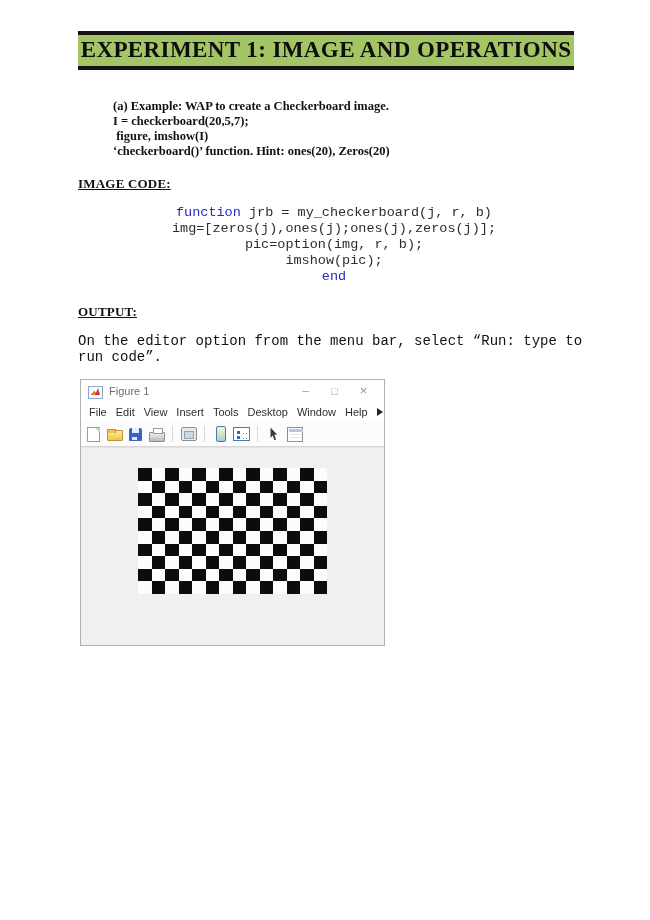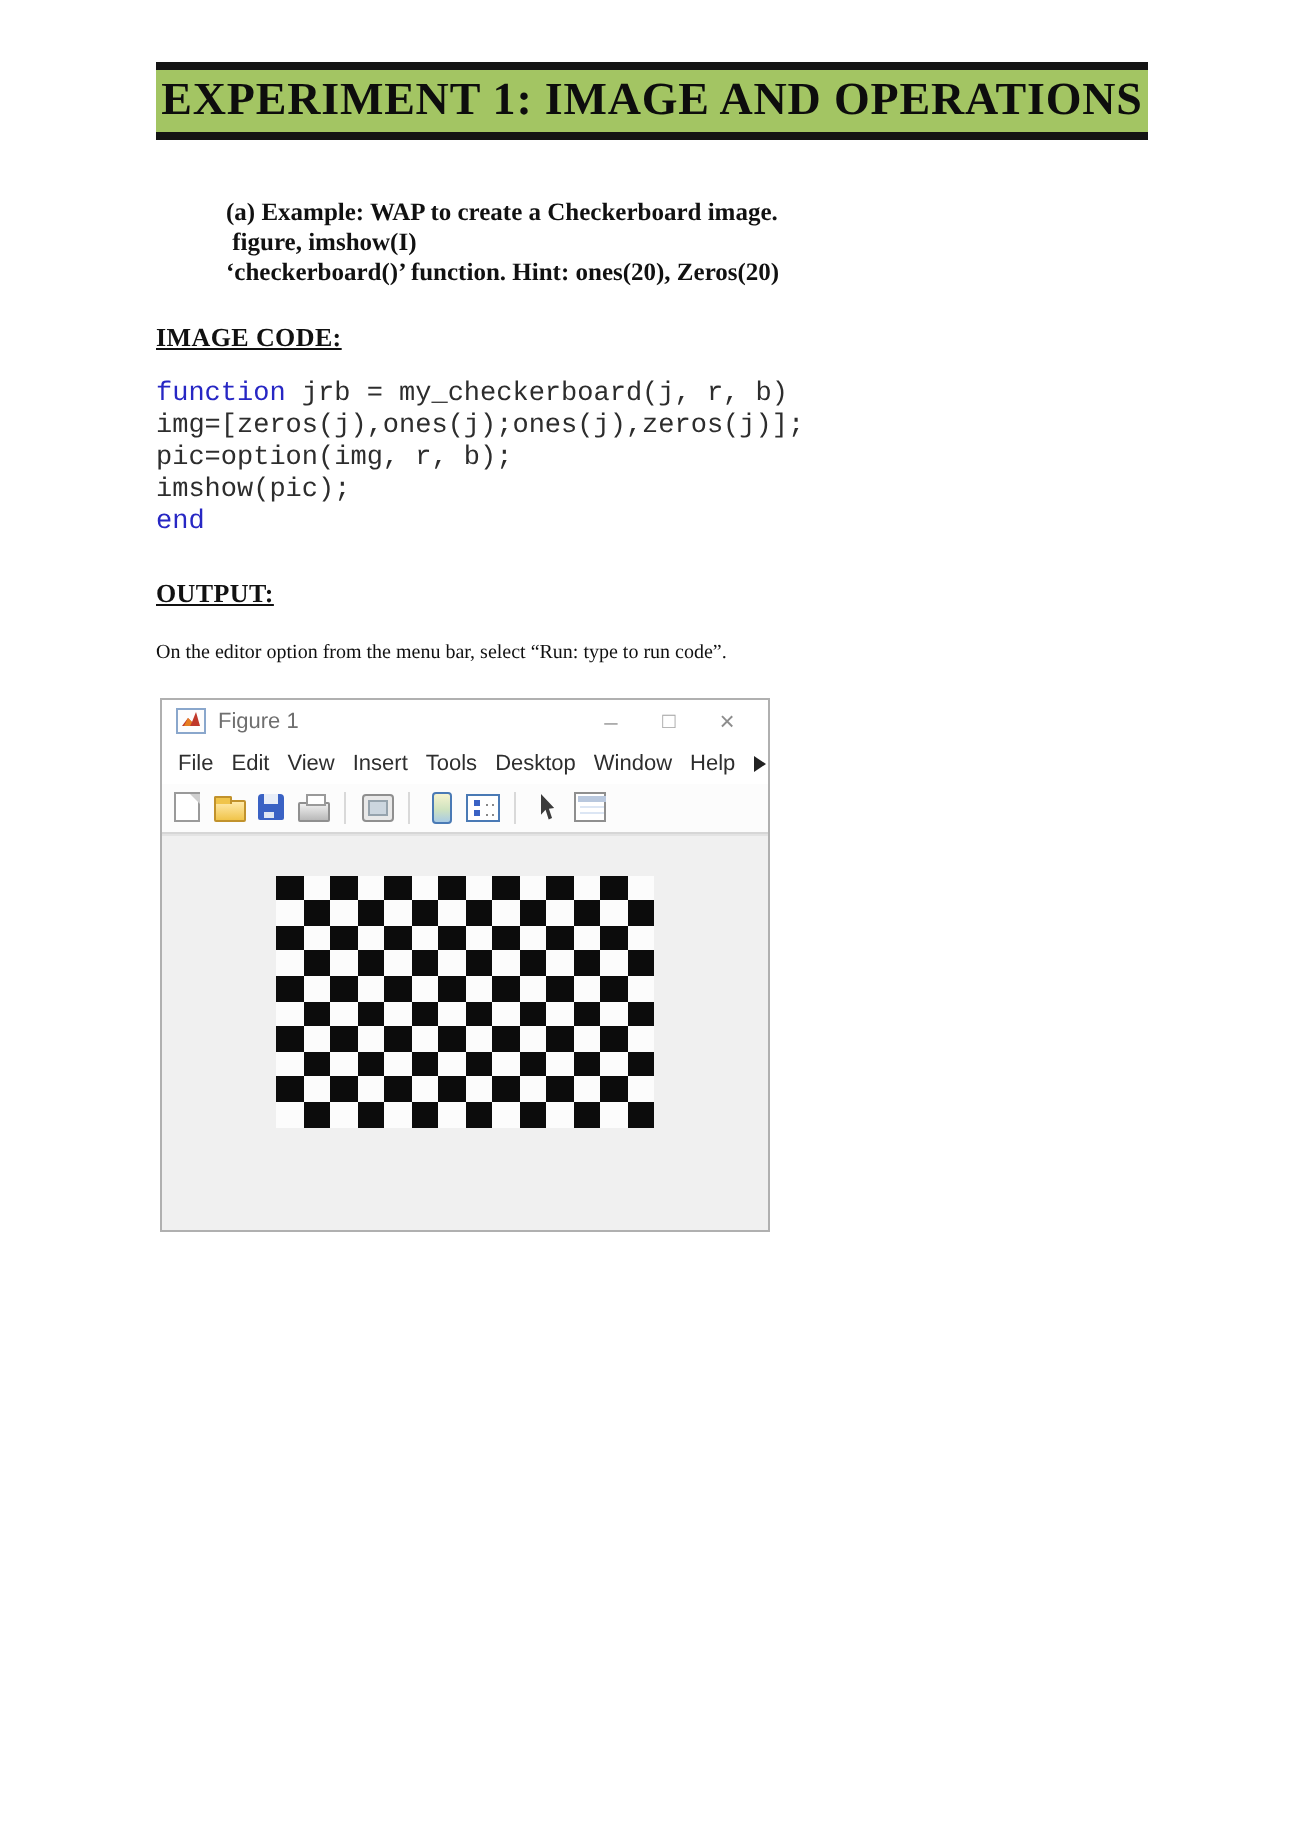--- a/index.html
+++ b/index.html
@@ -28,27 +28,27 @@
 
   
   .sec-heading {
     margin-left: 78px; font-size: 13px; font-weight: bold;
     text-decoration: underline; letter-spacing: 0.2px;
   }
   .sec-heading.code-h { margin-top: 17px; }
   .sec-heading.out-h  { margin-top: 19px; }
 
   
-  .code-block { margin: 13px 60px 0 78px; font-family: "Liberation Mono", monospace; }
+  .code-block { margin: 13px 60px 0 78px; font-family: "Liberation Mono", monospace; text-align: center; }
   .code-line { font-size: 13.5px; line-height: 16px; color: #2d2d2d; white-space: pre; }
   .code-line .kw { color: #2727c4; }
 
   
   .output-block { margin: 14px 60px 0 78px; }
-  .output-line { font-size: 10px; line-height: 15.5px; }
+  .output-line { font-size: 14px; line-height: 15.5px; font-family: Liberation Mono, monospace; }
 
   
   .fig-window {
     margin: 14px 0 0 80px;
     width: 305px; height: 267px;
     border: 1px solid #b0b0b0;
     background: #ffffff;
     display: flex; flex-direction: column;
     font-family: "Liberation Sans", sans-serif;
   }
@@ -117,20 +117,21 @@
 </style>
 </head>
 <body>
 
 <div class="banner">
   <h1>EXPERIMENT 1: IMAGE AND OPERATIONS</h1>
 </div>
 
 <div class="intro">
     <div class="intro-line">(a) Example: WAP to create a Checkerboard image.</div>
+    <div class="intro-line">I = checkerboard(20,5,7);</div>
     <div class="intro-line"> figure, imshow(I)</div>
     <div class="intro-line">‘checkerboard()’ function. Hint: ones(20), Zeros(20)</div>
   </div>
 
 <div class="sec-heading code-h">IMAGE CODE:</div>
 
 <div class="code-block">
     <div class="code-line"><span class="kw">function</span><span> jrb = my_checkerboard(j, r, b)</span></div>
     <div class="code-line"><span>img=[zeros(j),ones(j);ones(j),zeros(j)];</span></div>
     <div class="code-line"><span>pic=option(img, r, b);</span></div>

